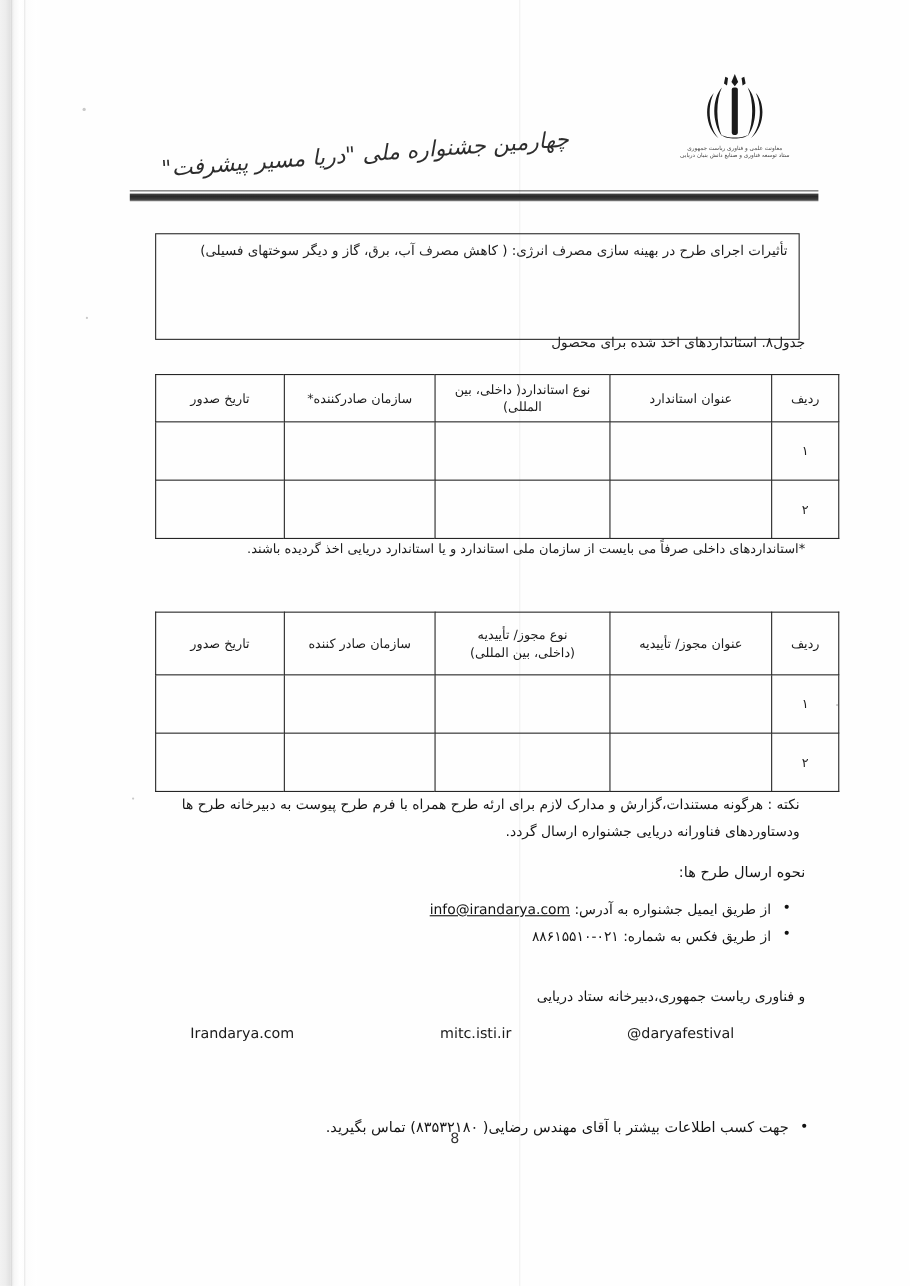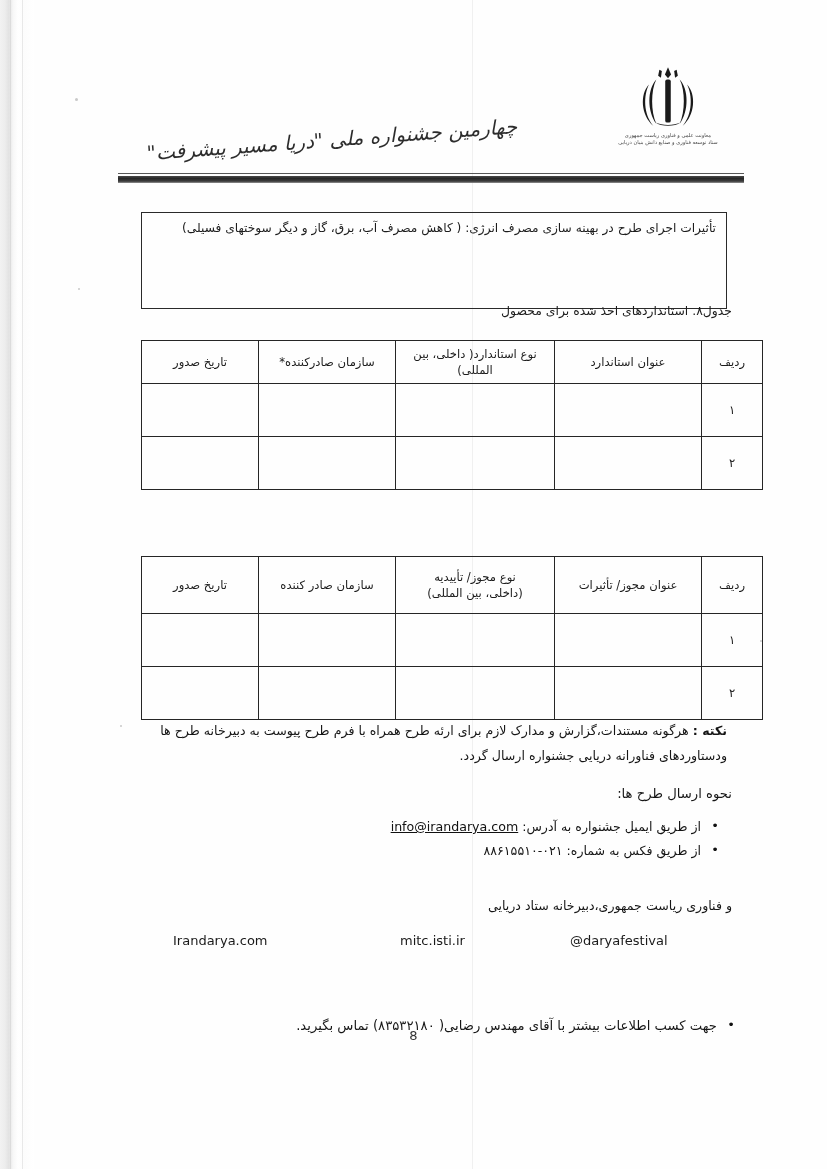--- a/index.html
+++ b/index.html
@@ -202,21 +202,21 @@
   .note-para {
     position: absolute;
     left: 141px; top: 718px;
     width: 586px;
     font-size: 12.6px;
     line-height: 25px;
     color: #151515;
     text-align: right;
     direction: rtl;
   }
-  .note-label { font-weight: bold; }
+  .note-label { font-weight: normal; }
 
   
   .submit-heading {
     position: absolute;
     right: 95px; top: 786px;
     font-size: 13.2px;
     color: #151515;
     white-space: nowrap;
   }
   ul.bullets {
@@ -380,27 +380,28 @@
       <tr>
         <td class="body-cell">۲</td>
         <td class="body-cell"></td>
         <td class="body-cell"></td>
         <td class="body-cell"></td>
         <td class="body-cell"></td>
       </tr>
     </tbody>
   </table>
 
+  <div class="footnote fa">*استانداردهای داخلی صرفاً می بایست از سازمان ملی استاندارد و یا استاندارد دریایی اخذ گردیده باشند.</div>
 
 
   <table class="doc-table" id="table-9">
     <thead>
       <tr>
         <th class="col-radif">ردیف</th>
-        <th class="col-title">عنوان مجوز/ تأثیرات</th>
+        <th class="col-title">عنوان مجوز/ تأییدیه</th>
         <th class="col-type th-two-line">
           <div>نوع مجوز/ تأییدیه</div>
           <div>(داخلی، بین المللی)</div>
         </th>
         <th class="col-org">سازمان صادر کننده</th>
         <th class="col-date">تاریخ صدور</th>
       </tr>
     </thead>
     <tbody>
       <tr>

